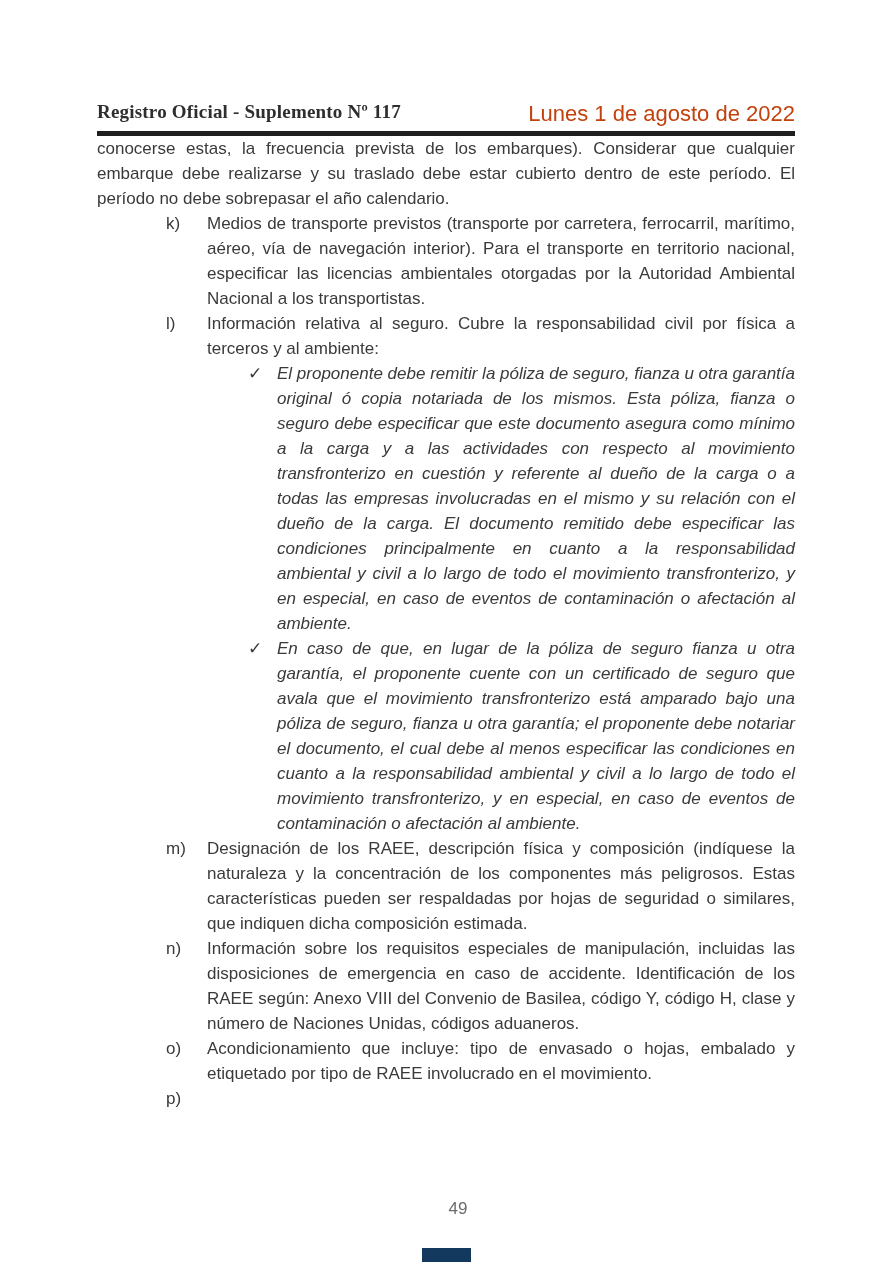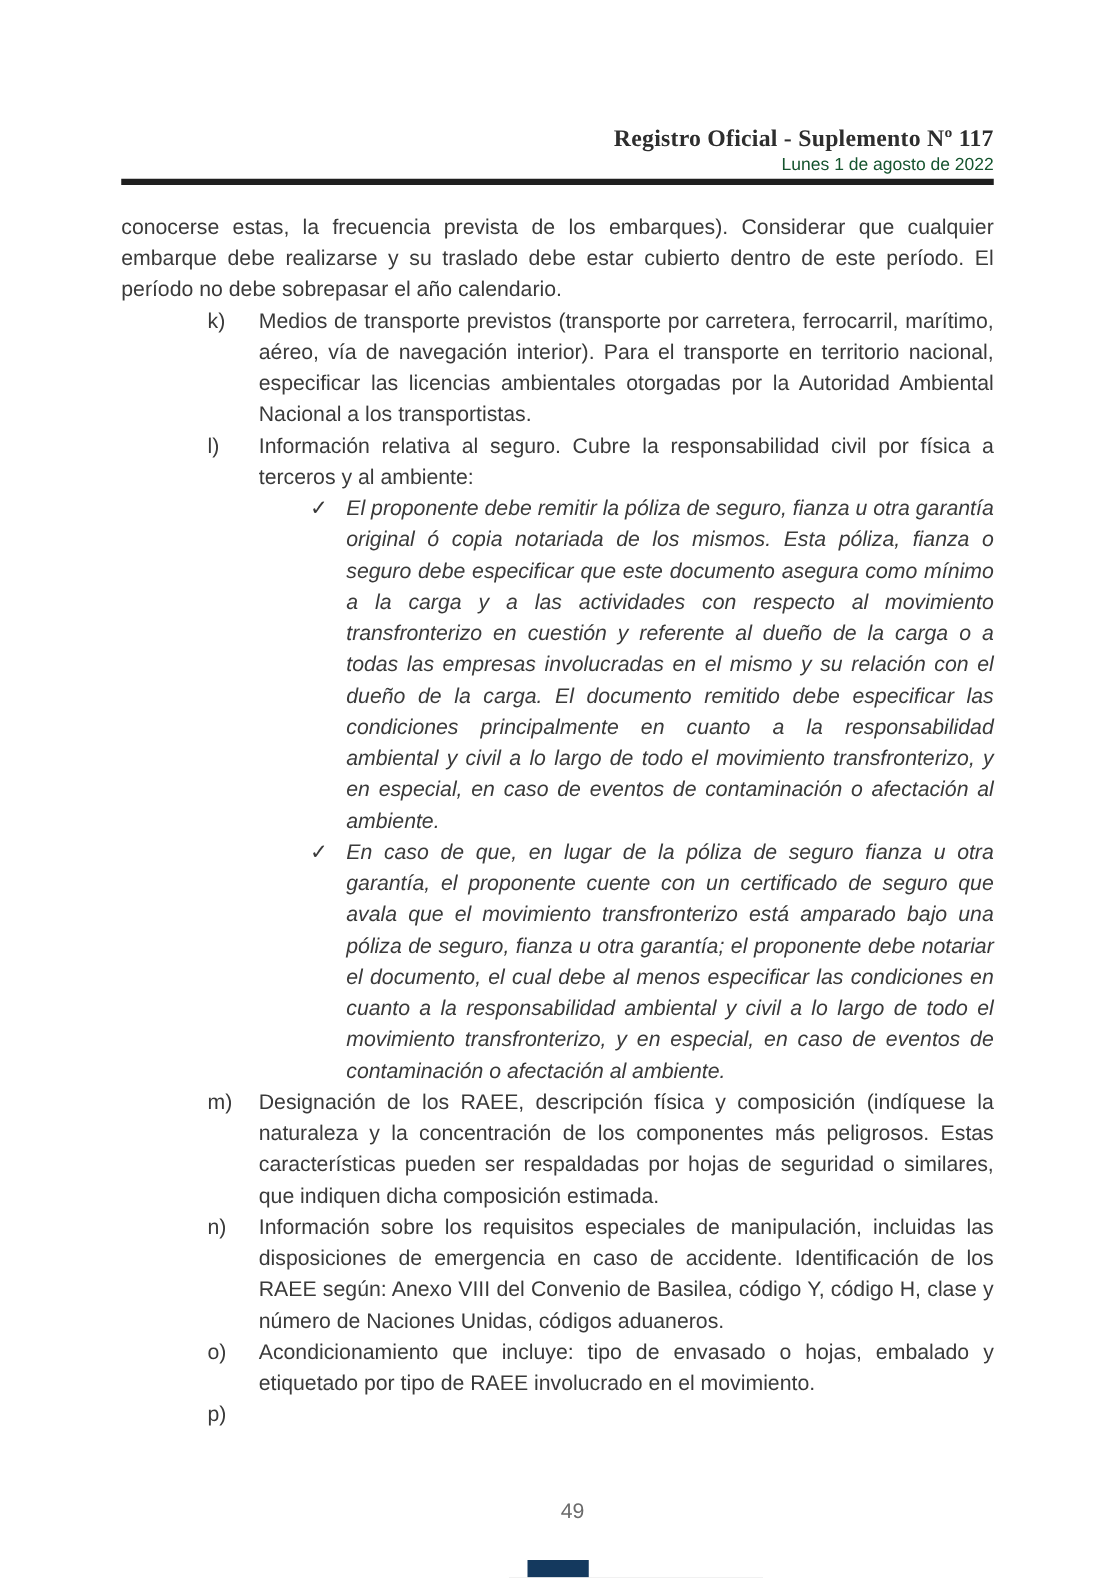--- a/index.html
+++ b/index.html
@@ -9,35 +9,33 @@
     margin:0 auto;
     background:#ffffff;
     font-family:"Liberation Sans", sans-serif;
     color:#3a3a3a;
     overflow:hidden;
   }
   .content { margin:0 97px; width:698px; }
 
   
   .doc-header {
-    display:flex; justify-content:space-between; align-items:flex-end;
+    display:flex; justify-content:space-between; align-items:flex-start;
     padding-top:101px;
-    flex-direction:column;
   }
   .header-left {
     font-family:"Liberation Serif", serif;
     font-weight:bold; font-size:19px; color:#2e2e2e;
     letter-spacing:.2px;
   }
-  .header-right { font-size:14px; color:#14532d; }
+  .header-right { font-size:22px; color:#c2410c; }
   .header-rule { height:5px; margin-top:4px; background:#1f1f1f; }
 
   
   .doc-body {
-    margin-top:21px;
     font-size:17px; line-height:25px;
     text-align:justify;
   }
   .doc-body p { margin:0; }
   .intro { margin-left:110px; }
   .item { display:flex; }
   .item .label {
     flex:0 0 110px; box-sizing:border-box;
     padding-left:69px; text-align:left;
   }

